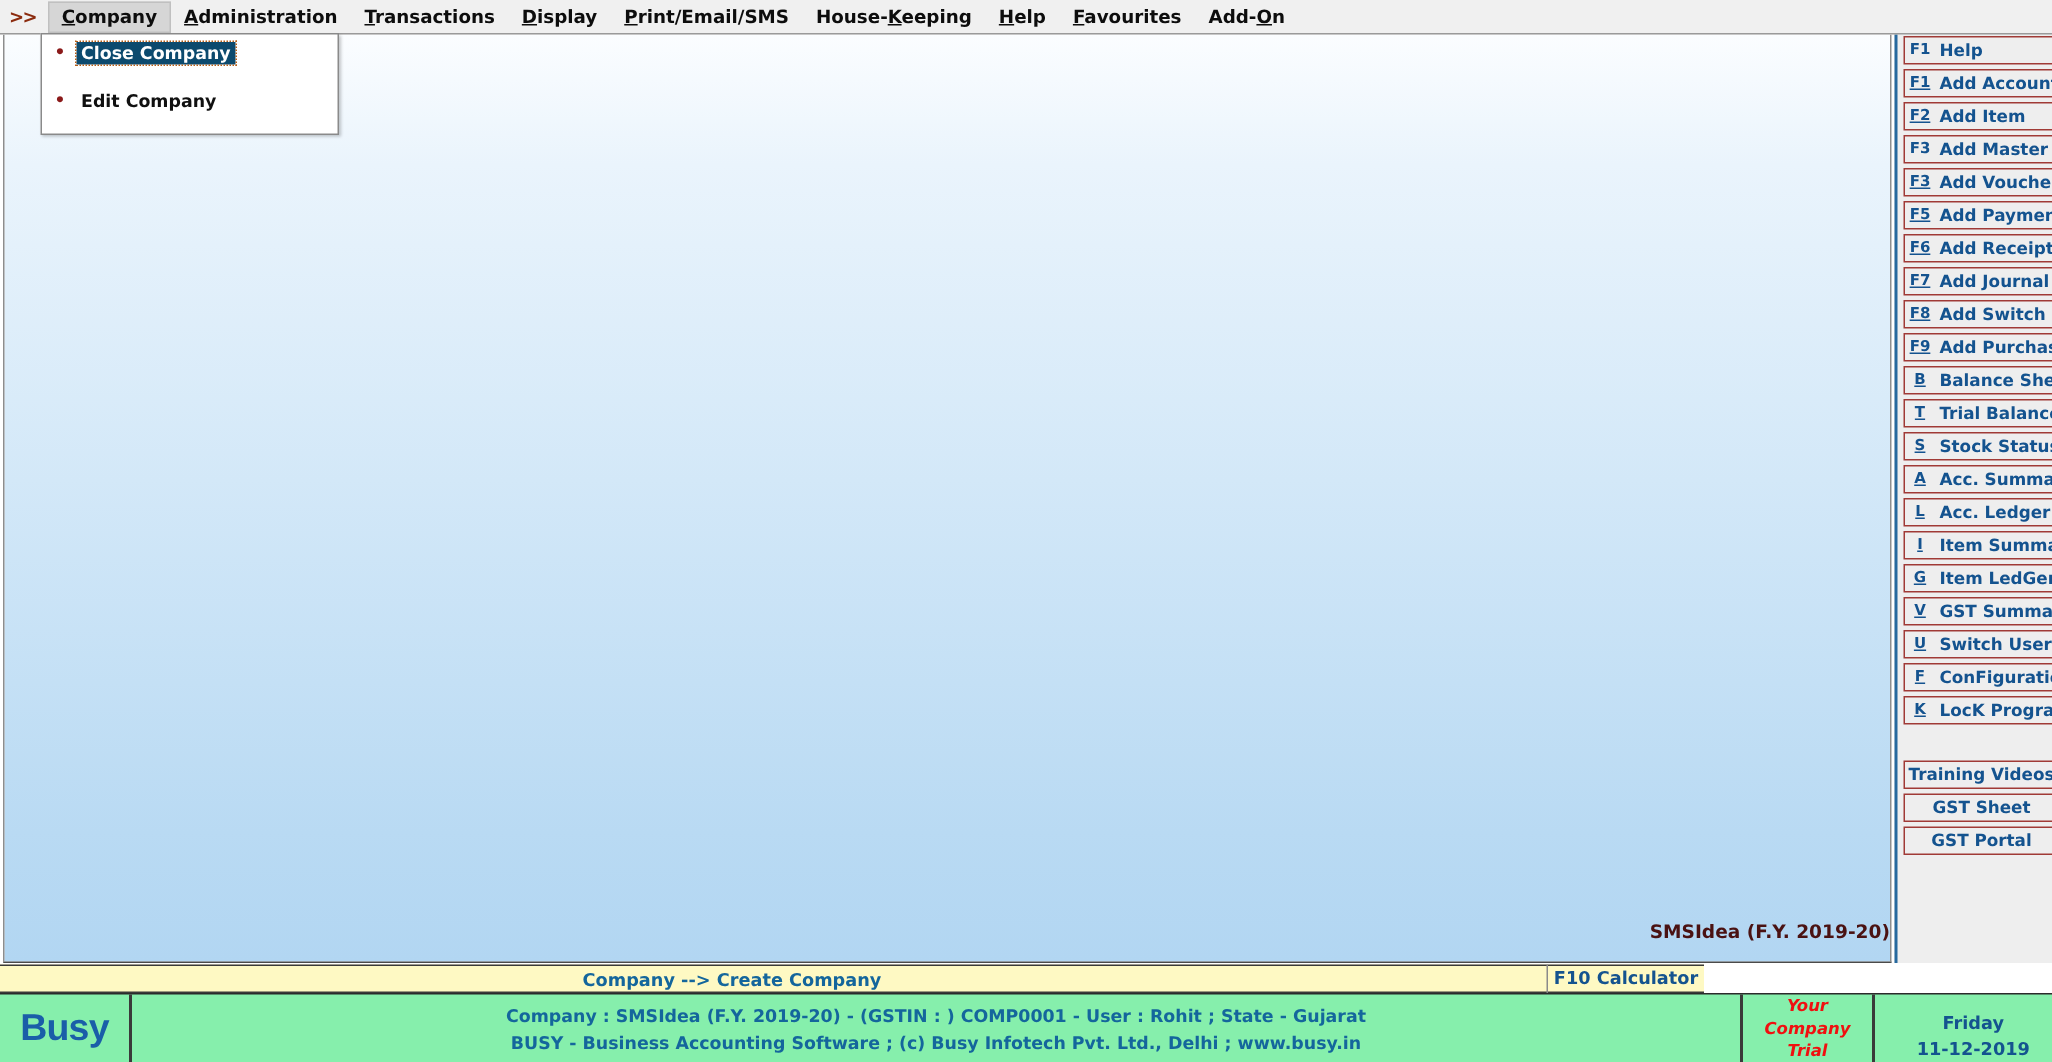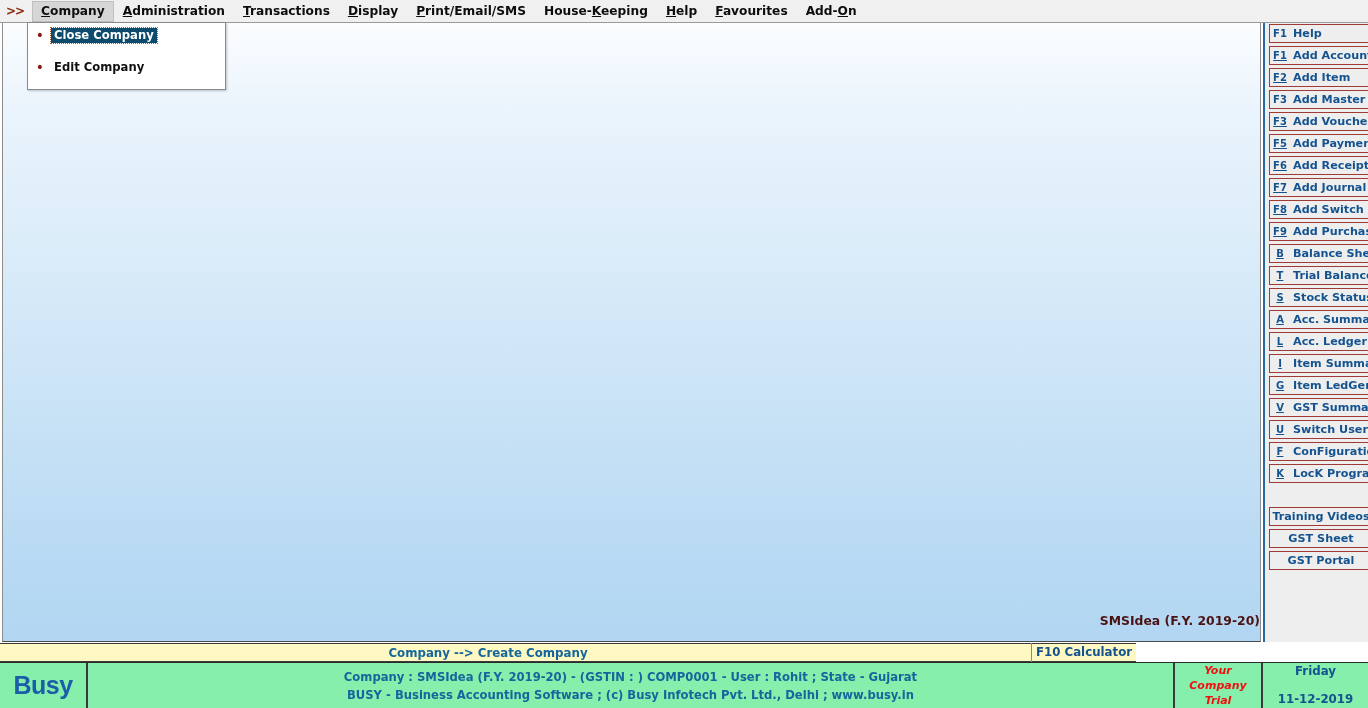--- a/index.html
+++ b/index.html
@@ -241,21 +241,21 @@
   #footer-company-logo div {
     font-size: 11px;
     font-weight: bold;
     color: #f01010;
     line-height: 15px;
     font-style: italic;
   }
   #footer-date {
     flex: 0 0 105px;
     display: flex; flex-direction: column;
-    align-items: center; justify-content: space-between;
+    align-items: center; justify-content: flex-end; margin-left: 13px;
   }
   #footer-date div {
     font-size: 11.8px;
     font-weight: bold;
     color: #14538f;
     line-height: 17px;
   }
 </style>
 </head>
 <body>

